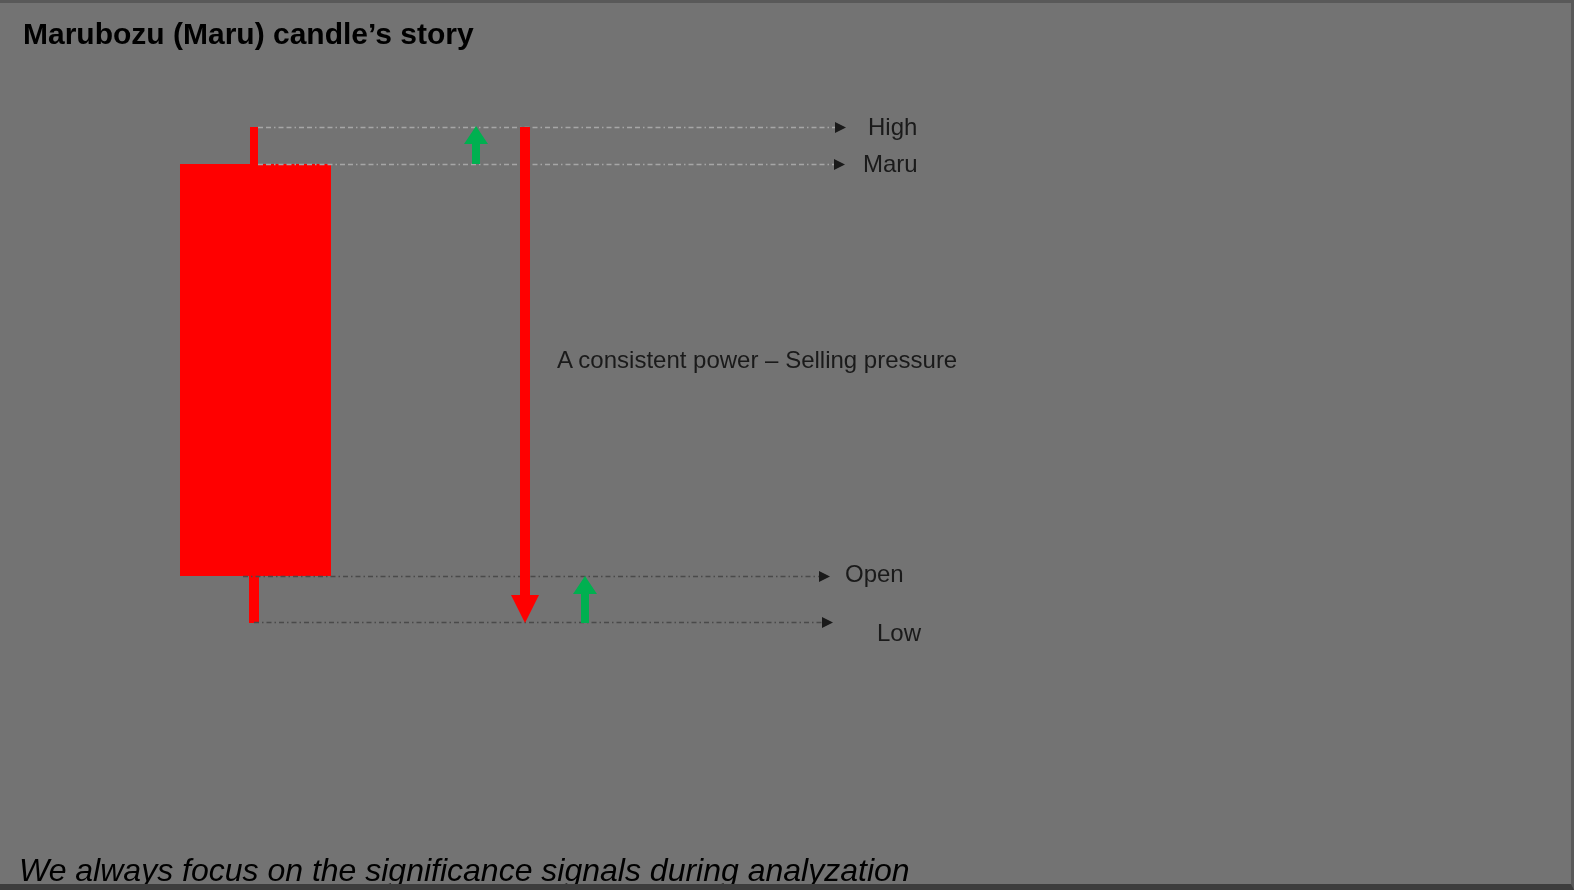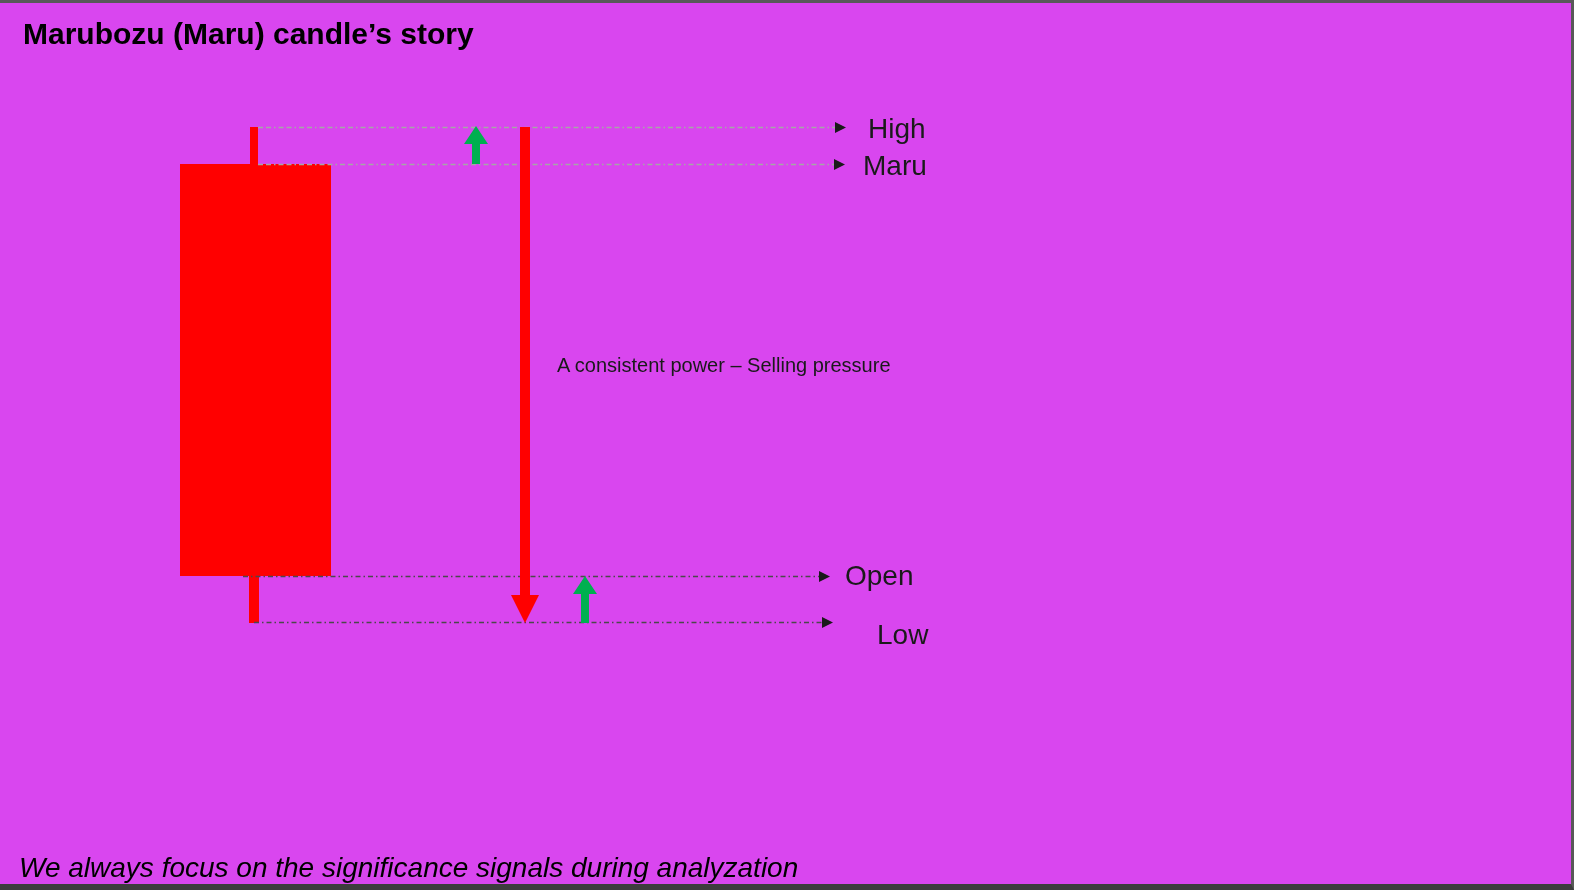--- a/index.html
+++ b/index.html
@@ -6,21 +6,21 @@
     margin: 0;
     padding: 0;
     background: #ffffff;
     font-family: "Liberation Sans", sans-serif;
   }
   .slide {
     position: relative;
     width: 1574px;
     height: 890px;
     box-sizing: border-box;
-    background: #d946ef;
+    background: #737373;
     border-top: 3px solid #595959;
     border-right: 3px solid #595959;
     border-bottom: 6px solid #3d3d3d;
     overflow: hidden;
   }
   .page-title {
     position: absolute;
     left: 23px;
     top: 14px;
     font-size: 30px;
@@ -28,41 +28,41 @@
     color: #000000;
     white-space: nowrap;
   }
   .diagram-canvas {
     position: absolute;
     left: 0;
     top: 0;
   }
   .price-label {
     position: absolute;
-    font-size: 28px;
+    font-size: 24px;
     color: #1a1a1a;
     white-space: nowrap;
   }
   .label-high  { left: 868px; top: 110px; }
   .label-open  { left: 863px; top: 147px; }
   .label-close { left: 845px; top: 557px; }
   .label-low   { left: 850px; top: 616px; margin-left: 27px; }
   .annotation {
     position: absolute;
     left: 557px;
-    top: 351px;
-    font-size: 20px;
+    top: 343px;
+    font-size: 24px;
     color: #1a1a1a;
     white-space: nowrap;
   }
   .footer-note {
     position: absolute;
     left: 19px;
     top: 849px;
-    font-size: 28px;
+    font-size: 32px;
     font-style: italic;
     color: #000000;
     white-space: nowrap;
   }
   .guide { fill: none; stroke-width: 1.6; }
   .guide-light { stroke: #a6a6a6; stroke-dasharray: 5 3 5 3 1.5 3; }
   .guide-dark  { stroke: #4a4a4a; stroke-dasharray: 5 3 1.5 3; }
 </style>
 </head>
 <body>

